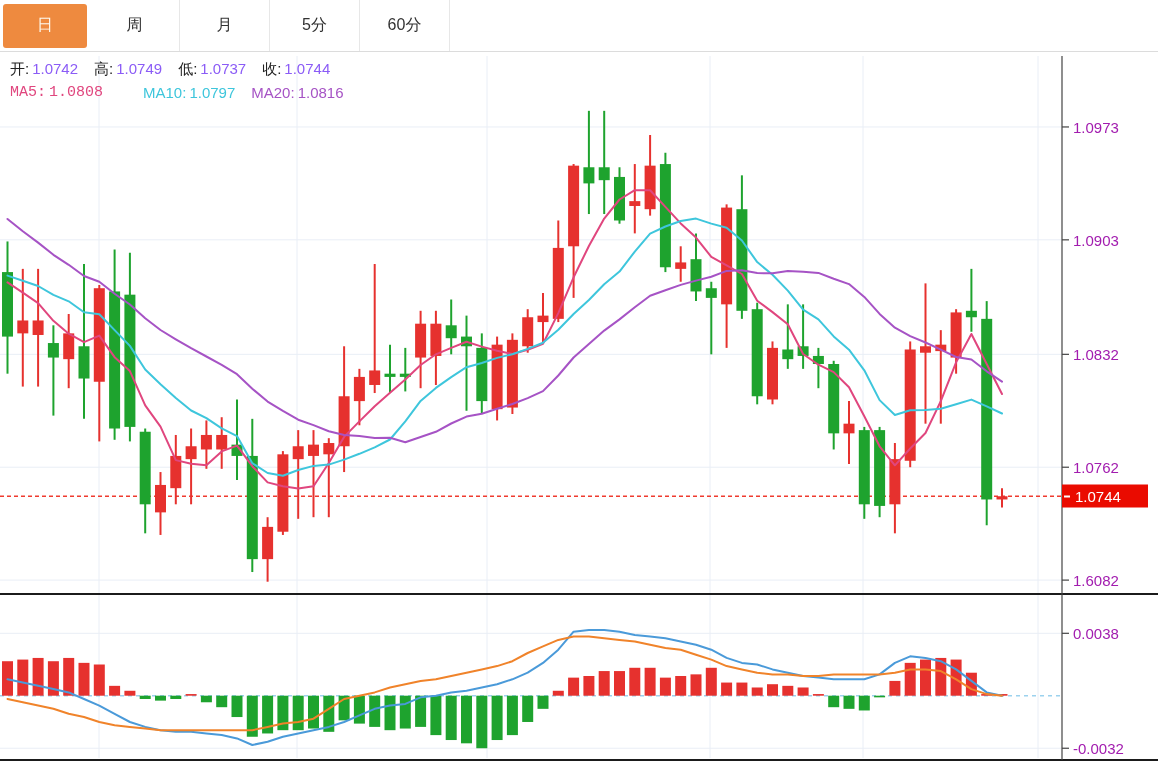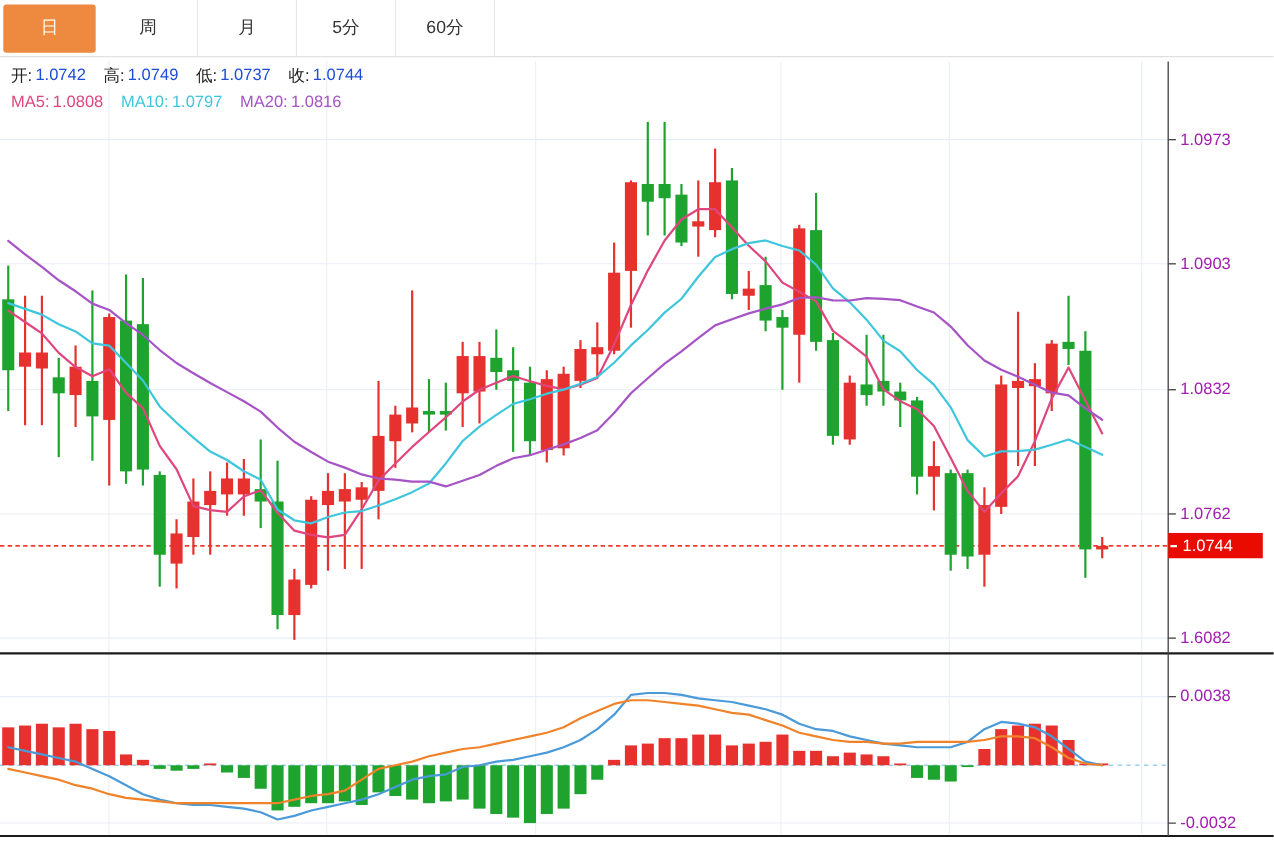--- a/index.html
+++ b/index.html
@@ -12,26 +12,26 @@
   .tab.active{border-right:none;padding:0;background:transparent;}
   .tab.active .pill{width:84px;height:44px;margin:3px;background:#ee8a3f;border-radius:3px;color:#fdf8ec;display:flex;align-items:center;justify-content:center;}
 
   
   .chart{position:absolute;left:0;top:51px;width:1158px;height:715px;}
   svg#k{position:absolute;left:0;top:-51px;width:1158px;height:766px;pointer-events:none;}
 
   .row{position:absolute;left:10px;display:flex;align-items:center;font-size:15px;white-space:nowrap;z-index:3;}
   .row .pair{margin-right:16px;display:flex;}
   .row .lbl{color:#222;}
-  .row .val{color:#1d4ed8;margin-left:3px;}
+  .row .val{color:#8b5cf6;margin-left:3px;}
   .ohlc{top:9px;}
   .marow{top:33px;}
   .macdrow{top:551px;}
-  .c-ma5{color:#e0467e !important;}
-  .c-ma10{color:#3ec6dc !important;}
+  .c-ma5{color:#e0467e !important;font-family:Liberation Mono, monospace;}
+  .c-ma10{color:#3ec6dc !important;margin-left:24px;}
   .c-ma20{color:#a653c5 !important;}
   .c-macd{color:#e13a30 !important;}
   .c-diff{color:#4a9ad9 !important;}
   .c-dea{color:#f0832a !important;}
 
   .ptick{position:absolute;left:1073px;transform:translateY(-50%);font-size:15px;color:#a21caf;z-index:3;}
   .tag{position:absolute;left:1062px;top:445px;transform:translateY(-50%);width:86px;height:23px;background:#ea0b00;color:#fff;font-size:15px;line-height:23px;padding-left:13px;box-sizing:border-box;z-index:4;}
   .tag:before{content:"";position:absolute;left:2px;top:11px;width:6px;height:2px;background:#fff;}
 </style>
 </head>

